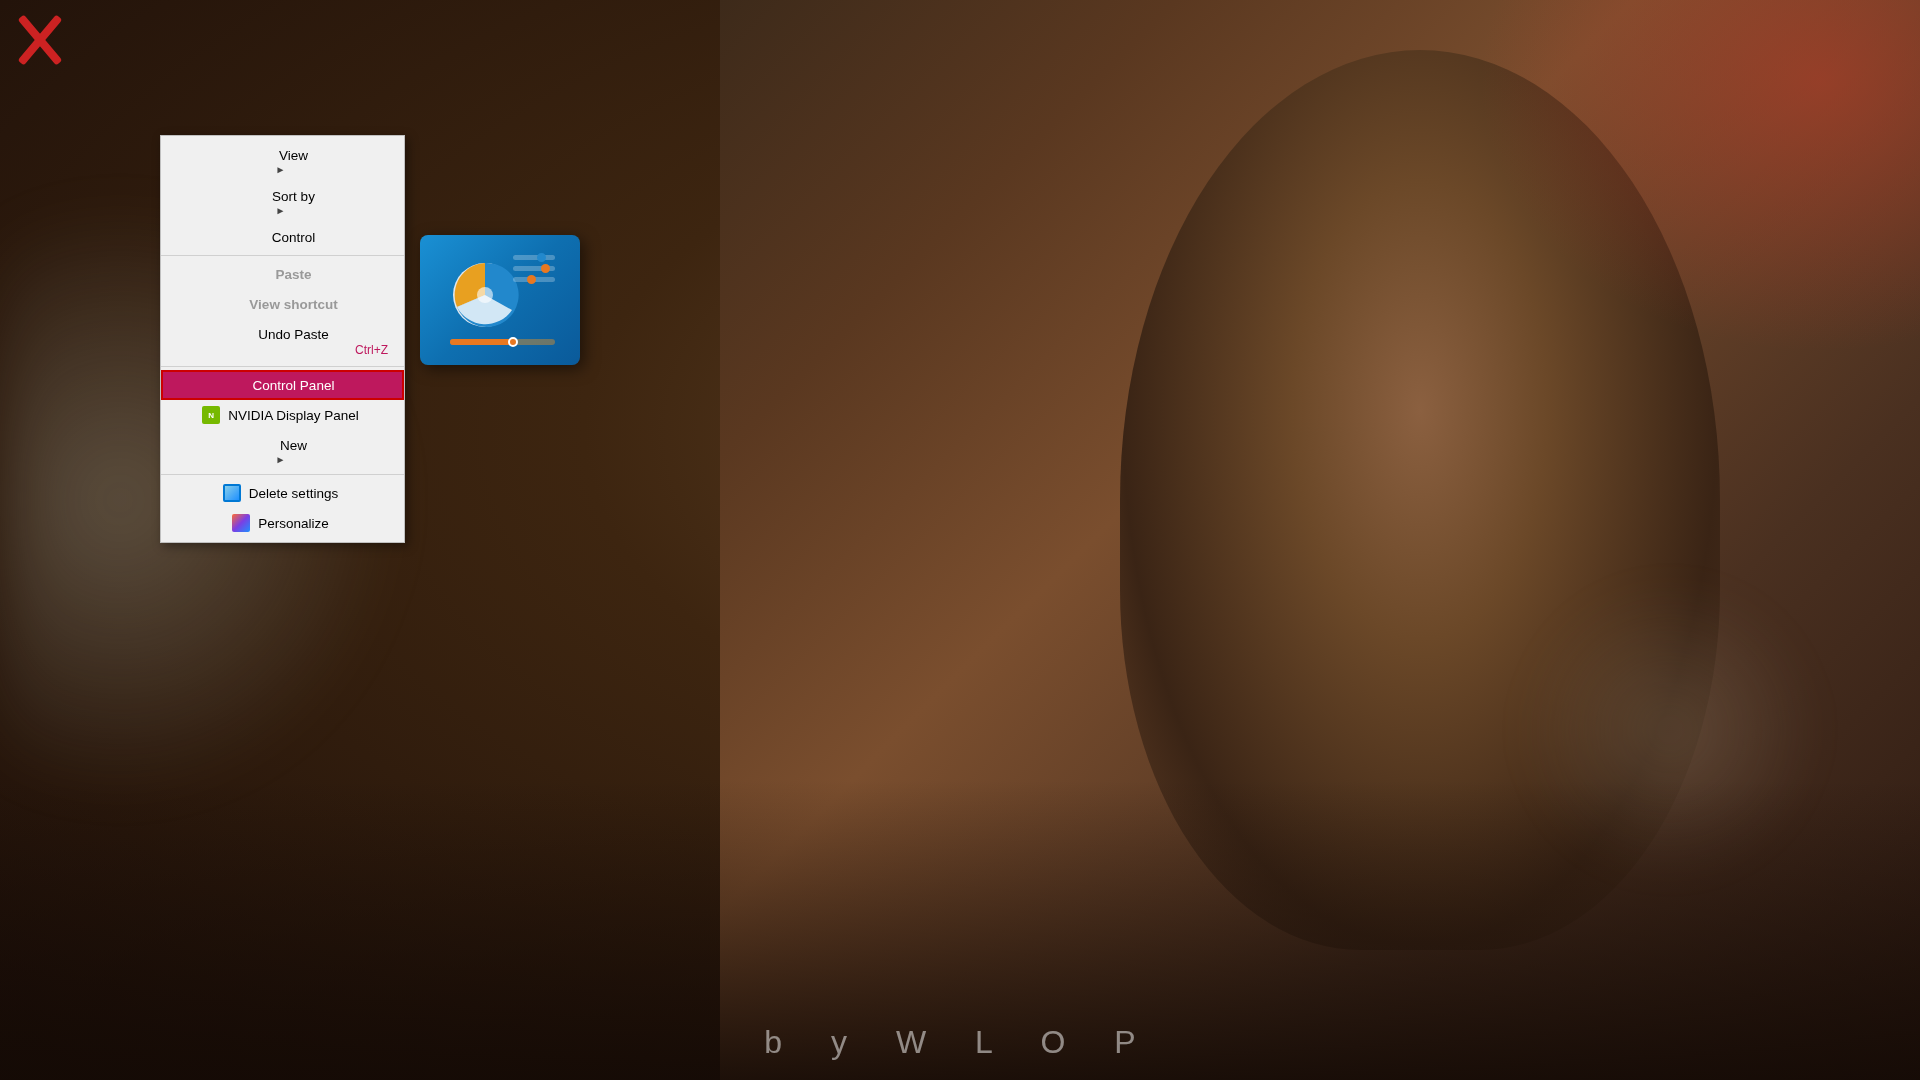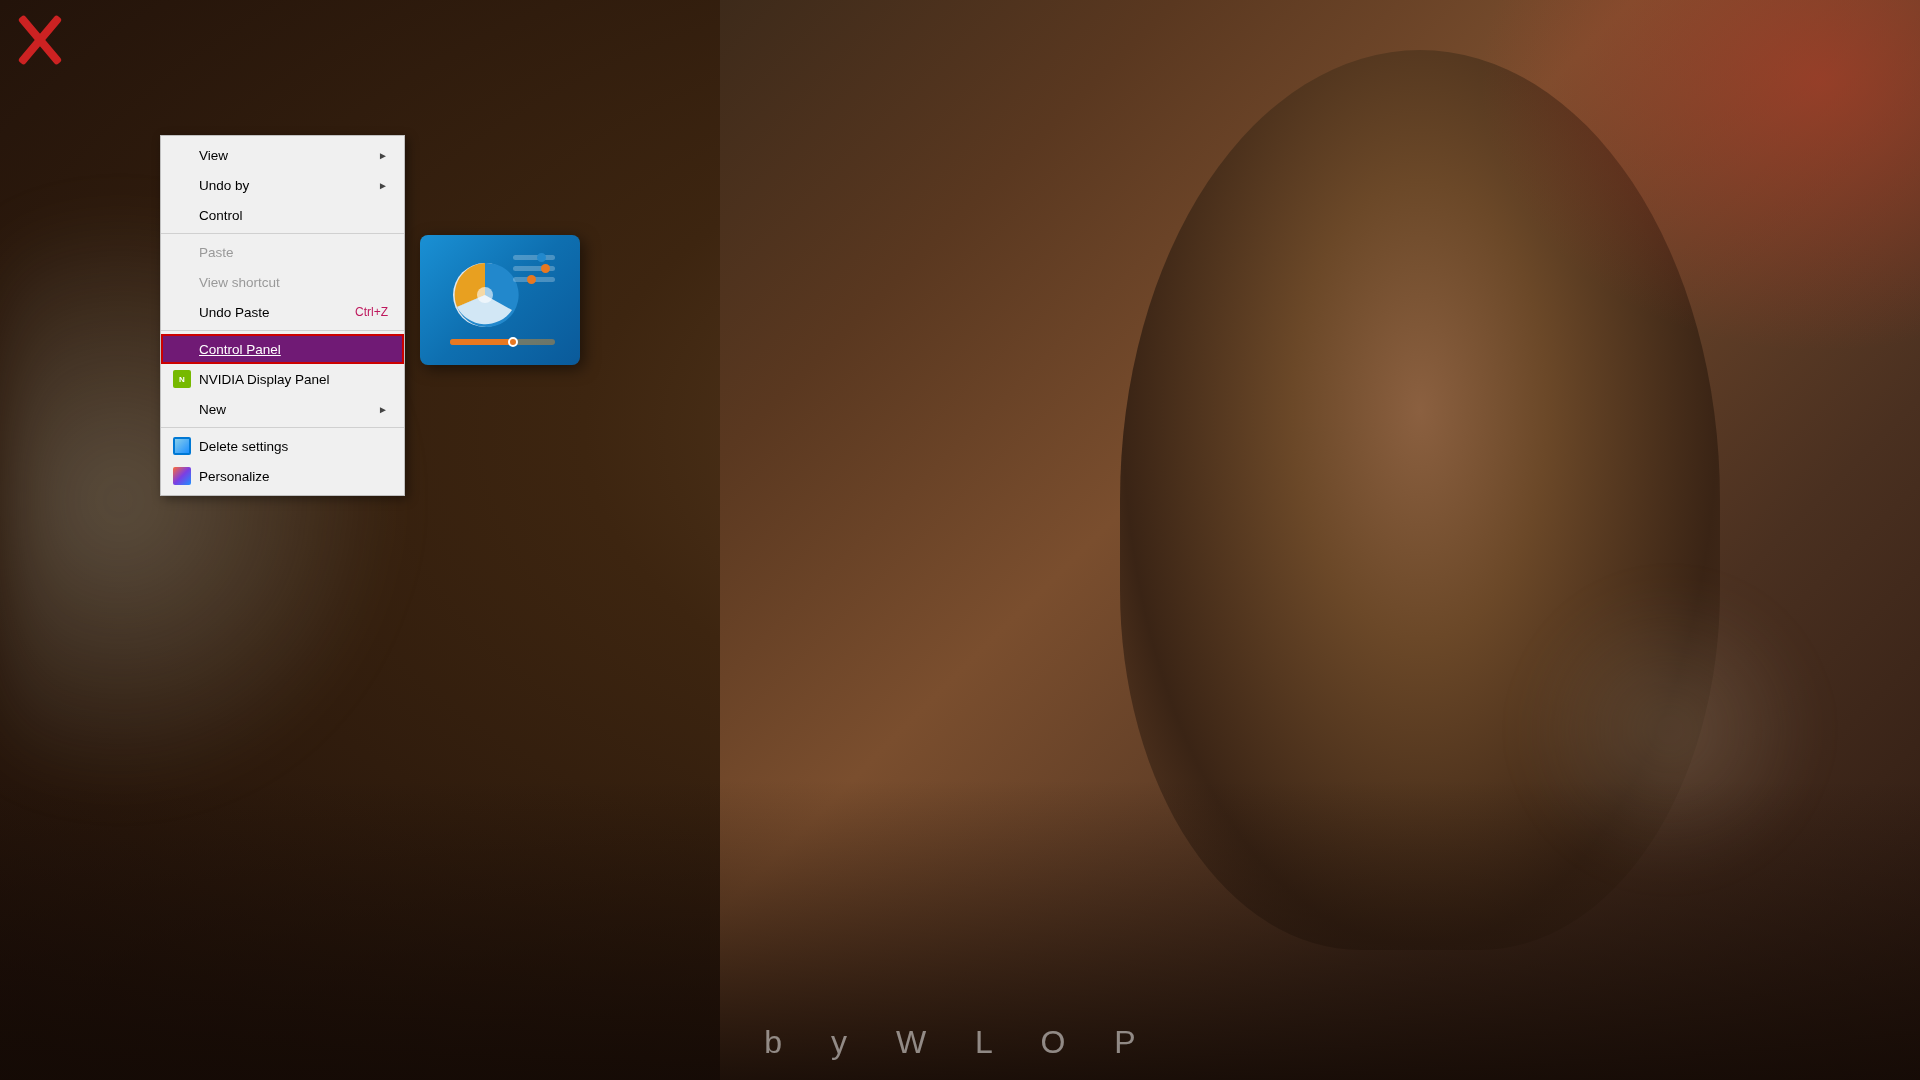--- a/index.html
+++ b/index.html
@@ -116,33 +116,34 @@
     .menu-item {
       display: flex;
       align-items: center;
       padding: 6px 16px 6px 12px;
       cursor: pointer;
       font-size: 13.5px;
       color: #000;
       position: relative;
       min-height: 30px;
       justify-content: space-between;
+      flex-direction: column;
     }
 
     .menu-item.highlighted {
-      background: #701a75;
+      background: #be185d;
       color: #fff;
       outline: 2px solid #cc0000;
       outline-offset: -2px;
-      text-decoration: underline;
     }
 
     .menu-item.disabled {
       color: #999;
       cursor: default;
+      font-weight: bold;
     }
 
     .menu-item-left {
       display: flex;
       align-items: center;
       gap: 8px;
     }
 
     .menu-icon {
       width: 18px;
@@ -279,21 +280,21 @@
     <div class="menu-item-left">
       <div class="menu-icon"></div>
       <span>View</span>
     </div>
     <span class="menu-arrow">►</span>
   </div>
 
   <div class="menu-item">
     <div class="menu-item-left">
       <div class="menu-icon"></div>
-      <span>Undo by</span>
+      <span>Sort by</span>
     </div>
     <span class="menu-arrow">►</span>
   </div>
 
   <div class="menu-item">
     <div class="menu-item-left">
       <div class="menu-icon"></div>
       <span>Control</span>
     </div>
   </div>

